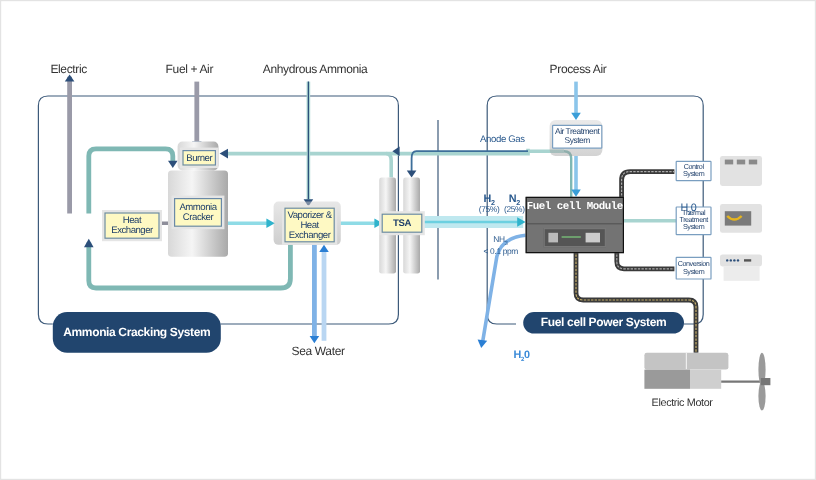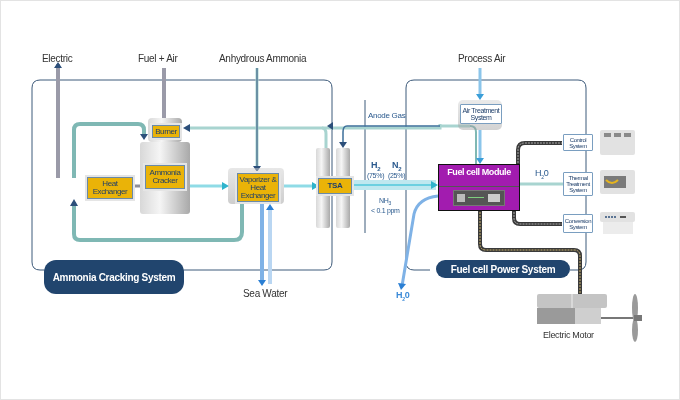--- a/index.html
+++ b/index.html
@@ -1,32 +1,32 @@
 <!DOCTYPE html>
 <html><head>
 <meta charset="utf-8">
 <style>
   html, body { margin:0; padding:0; }
   body { width:680px; height:400px; background:#ffffff; overflow:hidden; position:relative;
          font-family:"Liberation Sans", sans-serif; }
   .frame { position:absolute; left:0; top:0; width:678px; height:398px; border:1px solid #e3e3e3; }
   svg { position:absolute; left:0; top:0; }
   .lbl { position:absolute; font-size:10px; color:#333; letter-spacing:-0.3px; white-space:nowrap; }
-  .box { position:absolute; background:#eab308; border:1px solid #6a8aa8; color:#1f3f6a;
+  .box { position:absolute; background:#fef9c3; border:1px solid #6a8aa8; color:#1f3f6a;
          font-size:8px; line-height:8px; text-align:center; display:flex; align-items:center;
          justify-content:center; letter-spacing:-0.4px; box-shadow:0 0 0 2px #e5e5e5; }
   .sbox { position:absolute; background:#fff; border:1px solid #7a9ec0; color:#1f3f6a;
           font-size:6px; line-height:6px; text-align:center; display:flex; align-items:center;
           justify-content:center; letter-spacing:-0.4px; border-radius:1px; }
   .pill { position:absolute; background:#21456e; color:#fff; font-size:10px; font-weight:bold;
           border-radius:12px; display:flex; align-items:center; justify-content:center; letter-spacing:-0.3px; }
-  .blue { color:#2b5a8e; }
+  .blue { color:#2b5a8e;margin-left:32px; }
   .small { font-size:7px; }
-  .fcm { position:absolute; left:438px; top:164px; width:80px; height:45px; background:#a21caf;
-         border:1px solid #111; }
+  .fcm { position:absolute; left:438px; top:164px; width:80px; height:45px; background:#737373;
+         border:1px solid #111;font-family:Liberation Mono, monospace; }
   .fcm-title { position:absolute; left:0; top:3px; width:80px; text-align:center; color:#fff;
                font-size:9px; line-height:8px; font-weight:bold; letter-spacing:-0.4px; }
 </style>
 </head>
 <body>
 
 <div class="frame"></div>
 
 <svg width="680" height="400">
   <defs>

